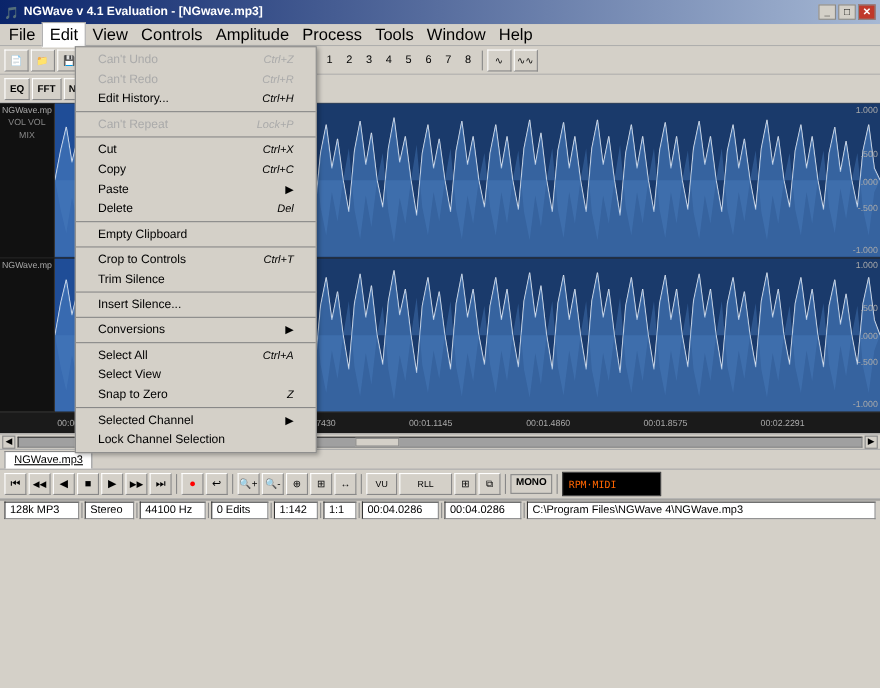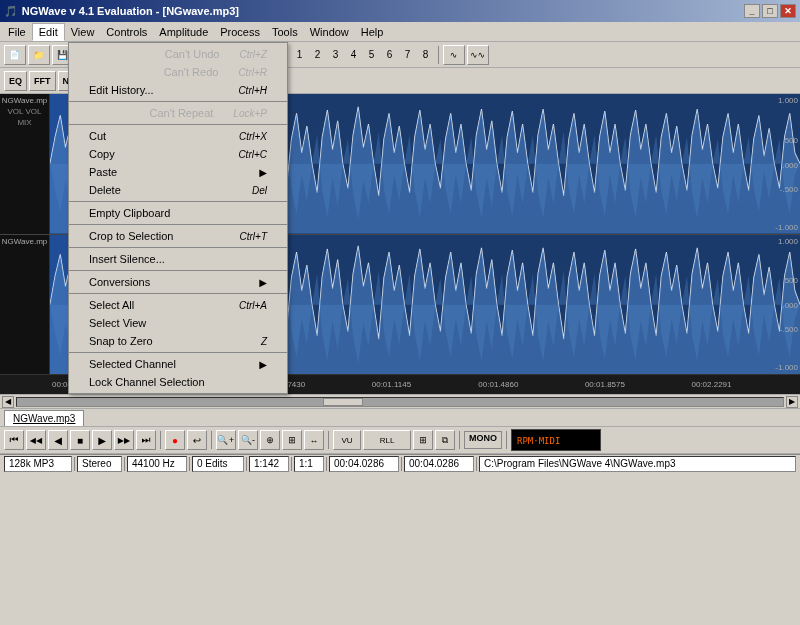--- a/index.html
+++ b/index.html
@@ -30,21 +30,21 @@
       background: #d4d0c8;
       height: 20px;
       display: flex;
       align-items: center;
       padding: 0 2px;
       border-bottom: 1px solid #aaa;
     }
     .menu-item {
       padding: 2px 6px;
       cursor: pointer;
-      font-size: 11px;
+      font-size: 15px;
     }
     .menu-item.active { background: #fff; border: 1px solid #aaa; border-bottom: 1px solid #fff; z-index: 100; }
 
     
     #toolbar {
       background: #d4d0c8;
       height: 26px;
       display: flex;
       align-items: center;
       padding: 2px 4px;
@@ -190,21 +190,21 @@
     }
     .menu-entry {
       padding: 3px 20px 3px 20px;
       cursor: pointer;
       font-size: 11px;
       display: flex;
       justify-content: space-between;
       align-items: center;
       white-space: nowrap;
     }
-    .menu-entry.disabled { color: #aaa; cursor: default; justify-content: flex-end; }
+    .menu-entry.disabled { color: #aaa; cursor: default; }
     .menu-sep { height: 1px; background: #888; margin: 2px 0; }
     .menu-shortcut { font-size: 10px; margin-left: 20px; font-style: italic; }
     .menu-arrow { font-size: 10px; }
   </style>
 </head>
 <body>
 
 <div id="titlebar">
   <div id="titlebar-left">
     <span>🎵</span>
@@ -443,22 +443,25 @@
     <div class="menu-entry">
       <span>Delete</span>
       <span class="menu-shortcut">Del</span>
     </div>
     <div class="menu-sep"></div>
     <div class="menu-entry">
       <span>Empty Clipboard</span>
     </div>
     <div class="menu-sep"></div>
     <div class="menu-entry">
-      <span>Crop to Selection</span>
+      <span>Crop to Controls</span>
       <span class="menu-shortcut">Ctrl+T</span>
+    </div>
+    <div class="menu-entry">
+      <span>Trim Silence</span>
     </div>
     <div class="menu-sep"></div>
     <div class="menu-entry">
       <span>Insert Silence...</span>
     </div>
     <div class="menu-sep"></div>
     <div class="menu-entry">
       <span>Conversions</span>
       <span class="menu-arrow">▶</span>
     </div>

